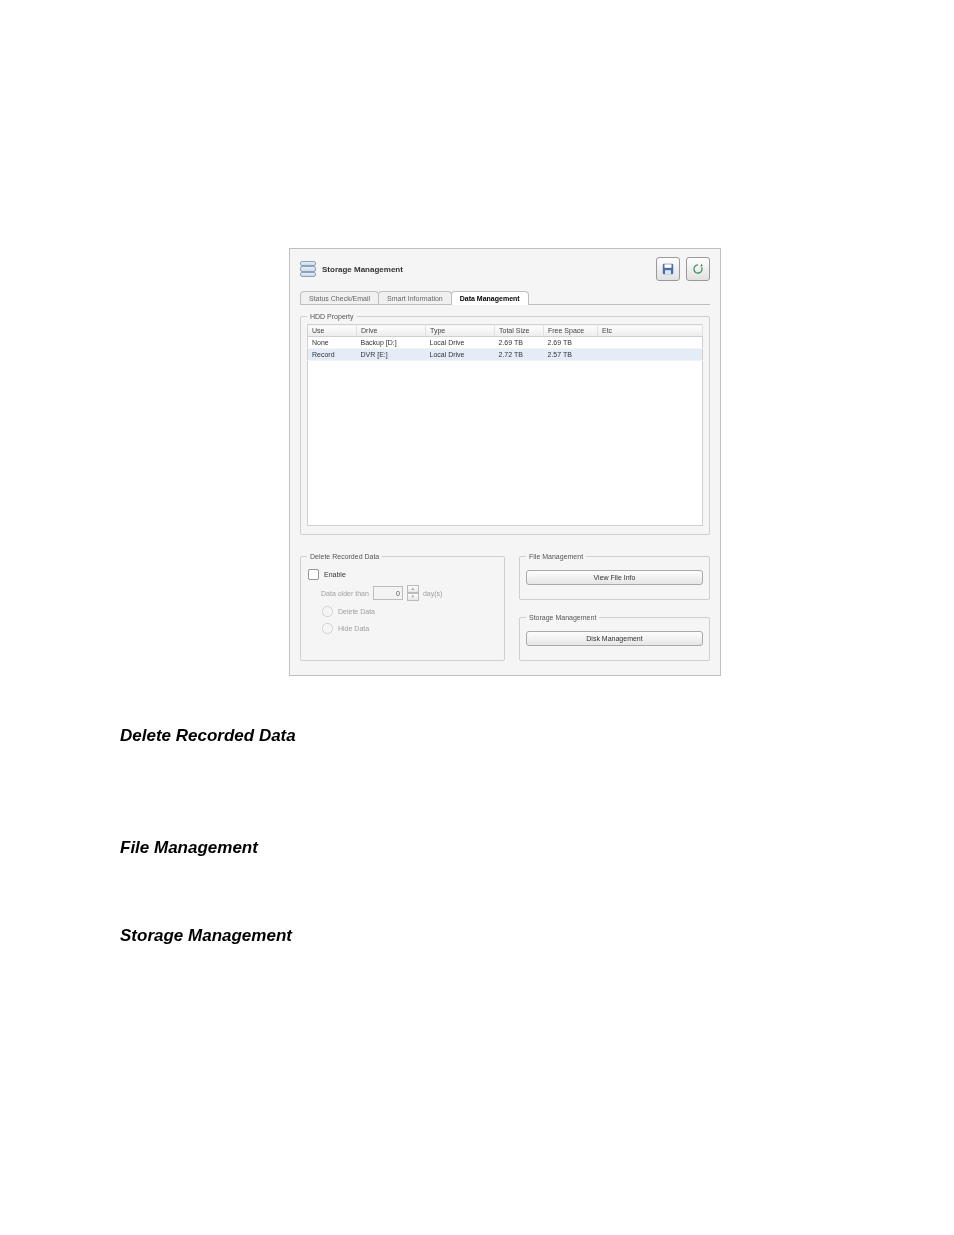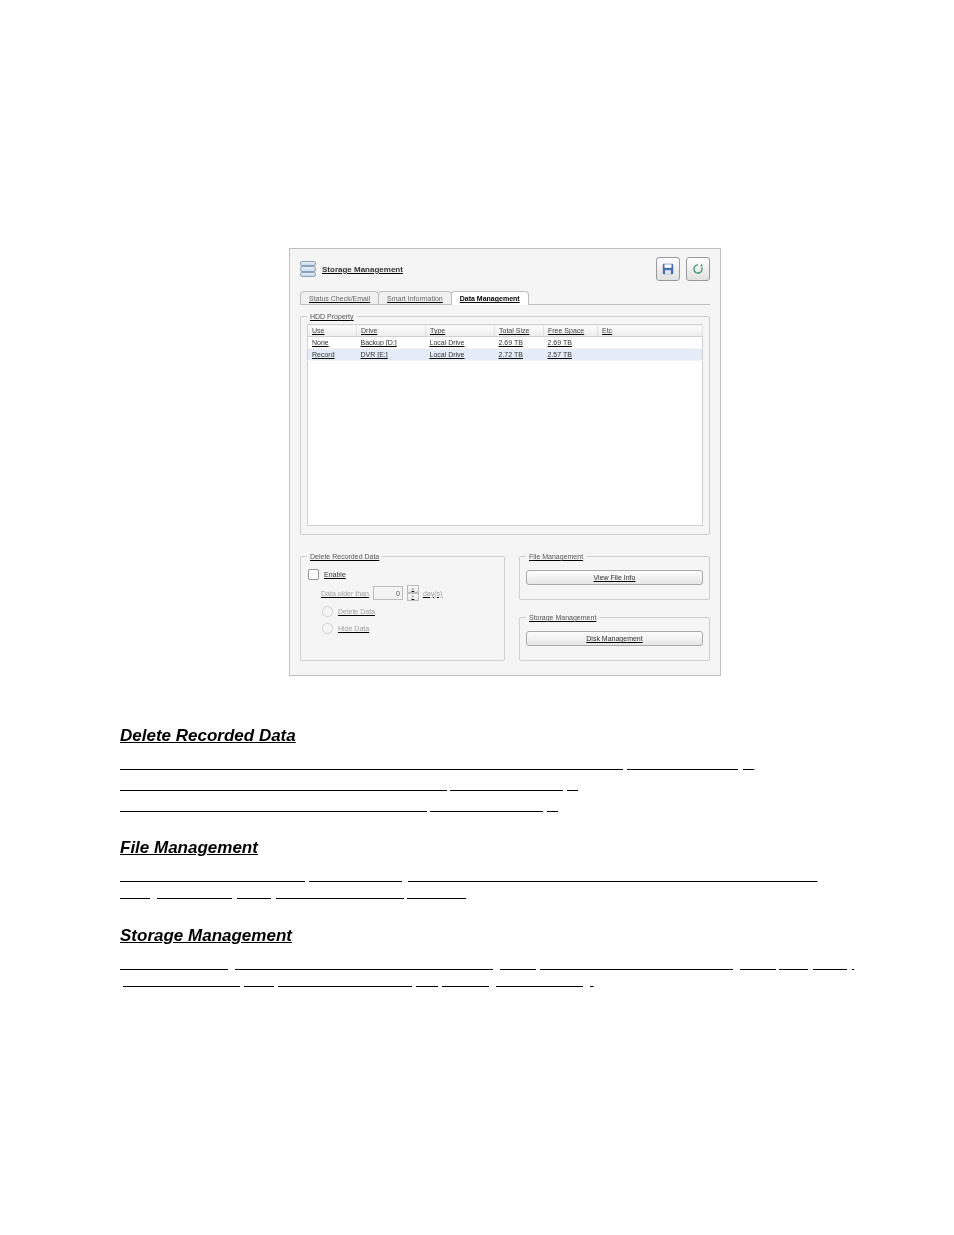--- a/index.html
+++ b/index.html
@@ -8,21 +8,20 @@
     height: 1235px;
     background: #ffffff;
     font-family: Arial, Helvetica, sans-serif;
     color: #000;
     position: relative;
   }
 
   .page {
     padding: 248px 64px 60px 120px;
     box-sizing: border-box;
-    text-decoration: underline;
   }
 
   
   .app-window {
     width: 432px;
     min-height: 416px;
     margin: 0 auto 50px auto;
     border: 1px solid #bfbfbf;
     background: #f5f5f5;
     padding: 8px 10px 14px 10px;

